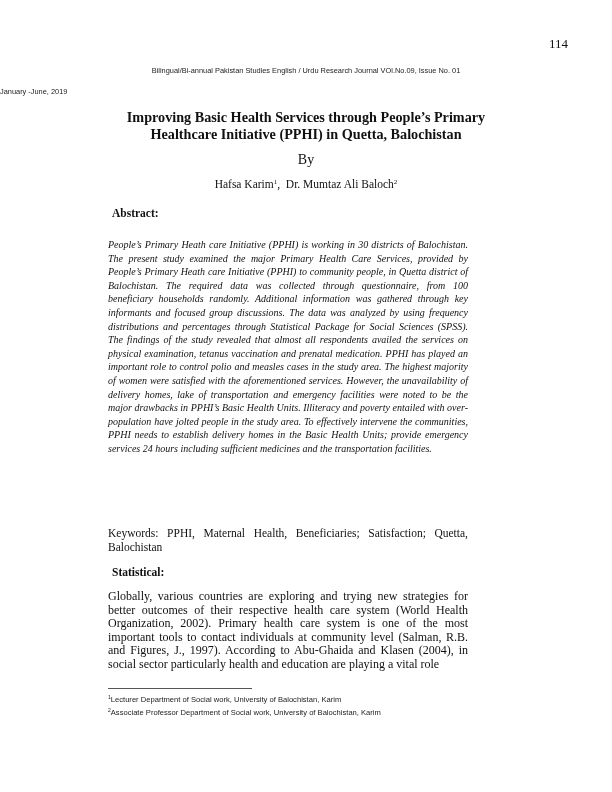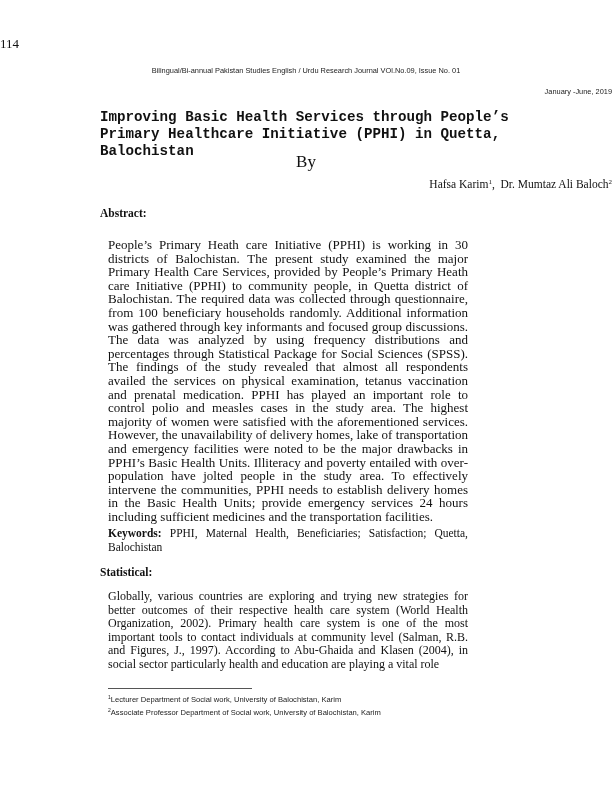--- a/index.html
+++ b/index.html
@@ -13,100 +13,101 @@
       position: relative;
       overflow: hidden;
       color: #111111;
       font-family: "Liberation Serif", serif;
     }
     .page-number {
       position: absolute;
       top: 36px;
       left: 0;
       width: 568px;
-      text-align: left;
+      text-align: right;
       font-size: 13px;
     }
     .journal-line {
       position: absolute;
       top: 66px;
       left: 0;
       width: 612px;
       text-align: center;
       font-family: "Liberation Sans", sans-serif;
       font-size: 7.4px;
       color: #222;
     }
     .date-line {
       position: absolute;
       top: 87px;
       left: 0;
       width: 612px;
-      text-align: right;
+      text-align: left;
       font-family: "Liberation Sans", sans-serif;
       font-size: 7.4px;
       color: #222;
     }
     .title {
       position: absolute;
       top: 109px;
       left: 100px;
       width: 412px;
+      text-align: center;
       font-weight: bold;
       font-size: 14.2px;
       line-height: 17px;
-      font-family: Liberation Mono, monospace;
     }
     .by-line {
       position: absolute;
       top: 152px;
       left: 0;
       width: 612px;
       text-align: center;
-      font-size: 17px;
+      font-size: 14px;
     }
     .authors {
       position: absolute;
       top: 178px;
       left: 0;
       width: 612px;
-      text-align: right;
+      text-align: center;
       font-size: 11.5px;
     }
     .authors sup {
       font-size: 7px;
       vertical-align: 4px;
       line-height: 0;
     }
     .section-heading {
       position: absolute;
-      left: 100px;
+      left: 112px;
       font-weight: bold;
       font-size: 11.5px;
     }
     .abstract-body {
       position: absolute;
       top: 238px;
       left: 108px;
       width: 360px;
-      font-size: 13px;
+      font-style: italic;
+      font-size: 10px;
       line-height: 13.6px;
       text-align: justify;
     }
     .keywords {
       position: absolute;
       top: 527px;
       left: 108px;
       width: 360px;
       font-size: 11.5px;
       line-height: 13.6px;
       text-align: justify;
     }
     .keywords .kw-label {
-      font-weight: bold;
+      font-weight: normal;
     }
     .intro-body {
       position: absolute;
       top: 590px;
       left: 108px;
       width: 360px;
       font-size: 12px;
       line-height: 13.6px;
       text-align: justify;
     }

